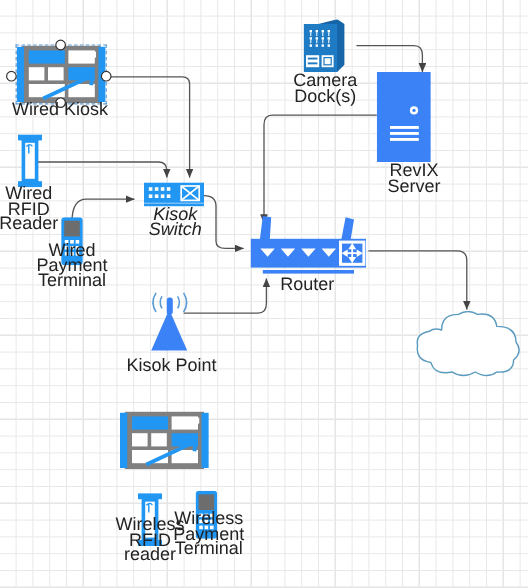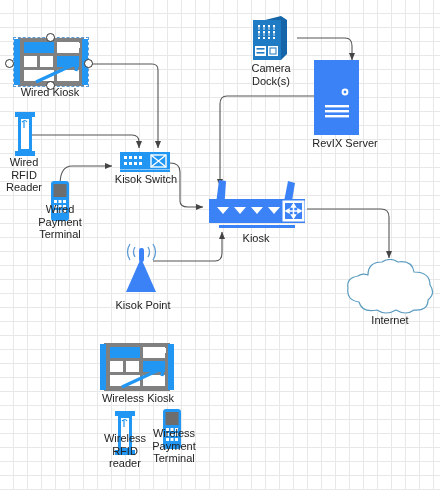--- a/index.html
+++ b/index.html
@@ -20,21 +20,21 @@
       linear-gradient(to right, #cfcfcf 1px, transparent 1px),
       linear-gradient(to bottom, #cfcfcf 1px, transparent 1px);
     background-size:14px 14px, 14px 14px, 70px 70px, 70px 70px;
     background-position:-1px -1px, -1px -1px, -1px -1px, -1px -1px;
   }
   #links{position:absolute;left:0;top:0;width:440px;height:490px;pointer-events:none;}
   .node{position:absolute;}
   .nlabel{
     position:absolute;
     text-align:center;
-    font-size:11px;
+    font-size:15px;
     line-height:12.5px;
     color:#232323;
     white-space:pre-line;
     letter-spacing:0px;
   }
   .shp{position:absolute;left:0;top:0;}
   .handle{
     position:absolute;
     width:9px;height:9px;
     border-radius:50%;
@@ -148,21 +148,21 @@
         <rect x="19" y="4" width="3" height="3"></rect>
         <rect x="4" y="10" width="3" height="3"></rect>
         <rect x="9" y="10" width="3" height="3"></rect>
         <rect x="14" y="10" width="3" height="3"></rect>
         <rect x="19" y="10" width="3" height="3"></rect>
       </g>
       <rect x="31" y="3" width="15" height="12" fill="none" stroke="#ffffff" stroke-width="1.4"></rect>
       <path d="M31,3 L46,15 M46,3 L31,15" stroke="#ffffff" stroke-width="1.4" fill="none"></path>
     </svg>
   </div>
-  <div class="nlabel" style="left:106px;top:173px;width:80px;">Kisok Switch</div>
+  <div class="nlabel" style="left:106px;top:173px;width:80px;font-style:italic;">Kisok Switch</div>
 
   <div class="node" style="left:253px;top:16px;">
     <svg class="shp" width="36" height="44" viewBox="0 0 36 44">
       <path d="M4,6 L28,0 L34,4 L34,38 L28,44 L4,44 z" fill="#1565a8"></path>
       <rect x="0" y="4" width="28" height="40" fill="#1e7bc4"></rect>
       <rect x="2" y="6" width="24" height="22" fill="#1e7bc4"></rect>
       <g fill="#ffffff">
         <rect x="5" y="9" width="2" height="2"></rect>
         <rect x="10" y="9" width="2" height="2"></rect>
         <rect x="15" y="9" width="2" height="2"></rect>
@@ -222,21 +222,21 @@
       <g stroke="#ffffff" stroke-width="1.5" fill="#ffffff">
         <path d="M88.5,25 L88.5,37 M82,31 L95,31"></path>
         <path d="M88.5,24 L86.6,27 L90.4,27 z"></path>
         <path d="M88.5,38 L86.6,35 L90.4,35 z"></path>
         <path d="M81,31 L84,29.2 L84,32.8 z"></path>
         <path d="M96,31 L93,29.2 L93,32.8 z"></path>
       </g>
       <rect x="14" y="45" width="76" height="3" fill="#3b82f6"></rect>
     </svg>
   </div>
-  <div class="nlabel" style="left:230px;top:232px;width:52px;">Kiosk</div>
+  <div class="nlabel" style="left:230px;top:232px;width:52px;">Router</div>
 
   <div class="node" style="left:117px;top:240px;">
     <svg class="shp" width="50" height="56" viewBox="0 0 50 56">
       <rect x="22" y="8" width="5" height="14" rx="2.2" fill="#3b82f6"></rect>
       <path d="M9,52 L24,18 L39,52 z" fill="#3b82f6"></path>
       <g stroke="#5b9bd5" stroke-width="1.3" fill="none">
         <path d="M18,7 Q15,12 18,17"></path>
         <path d="M13,4 Q8,12 13,20"></path>
         <path d="M31,7 Q34,12 31,17"></path>
         <path d="M36,4 Q41,12 36,20"></path>
@@ -255,21 +255,20 @@
       <rect x="10" y="18" width="13" height="11" fill="#ffffff"></rect>
       <rect x="26" y="18" width="13" height="11" fill="#ffffff"></rect>
       <rect x="43" y="18" width="22" height="11" fill="#2196f3"></rect>
       <rect x="10" y="32" width="30" height="11" fill="#ffffff"></rect>
       <rect x="43" y="32" width="22" height="11" fill="#ffffff"></rect>
       <rect x="63" y="5" width="3" height="5" fill="#ffffff"></rect>
       <path d="M22,44 L63,25" stroke="#2196f3" stroke-width="3.2" fill="none"></path>
       <path d="M63,25 L55,25 M63,25 L62,33" stroke="#2196f3" stroke-width="3.2" fill="none"></path>
     </svg>
   </div>
-  <div class="nlabel" style="left:88px;top:392px;width:100px;">Wireless Kiosk</div>
 
   <div class="node" style="left:114px;top:411px;">
     <svg class="shp" width="22" height="44" viewBox="0 0 22 44">
       <rect x="1" y="0" width="20" height="5" fill="#2196f3"></rect>
       <rect x="1" y="39" width="20" height="5" fill="#2196f3"></rect>
       <rect x="4" y="4" width="14" height="36" fill="#2196f3"></rect>
       <rect x="7" y="7" width="8" height="30" fill="#ffffff"></rect>
       <path d="M10,9 L10,16 M8,10 Q11,7 13,10" stroke="#2196f3" stroke-width="1.2" fill="none"></path>
     </svg>
   </div>
@@ -299,15 +298,14 @@
 Terminal</div>
 
   <div class="node" style="left:344px;top:259px;">
     <svg class="shp" width="92" height="56" viewBox="0 0 92 56">
       <path d="M24,16 Q24,3 38,3 Q46,-2 54,3 Q68,1 70,13
                Q86,13 86,26 Q92,34 84,41 Q84,52 70,51
                Q62,57 52,51 Q42,57 33,51 Q18,54 15,43
                Q2,41 4,29 Q2,19 14,17 Q18,14 24,16 z" fill="#ffffff" stroke="#5a9bbf" stroke-width="1.2" stroke-linejoin="round"></path>
     </svg>
   </div>
-  <div class="nlabel" style="left:353px;top:314px;width:74px;">Internet</div>
 
 </div>
 
 </body></html>

